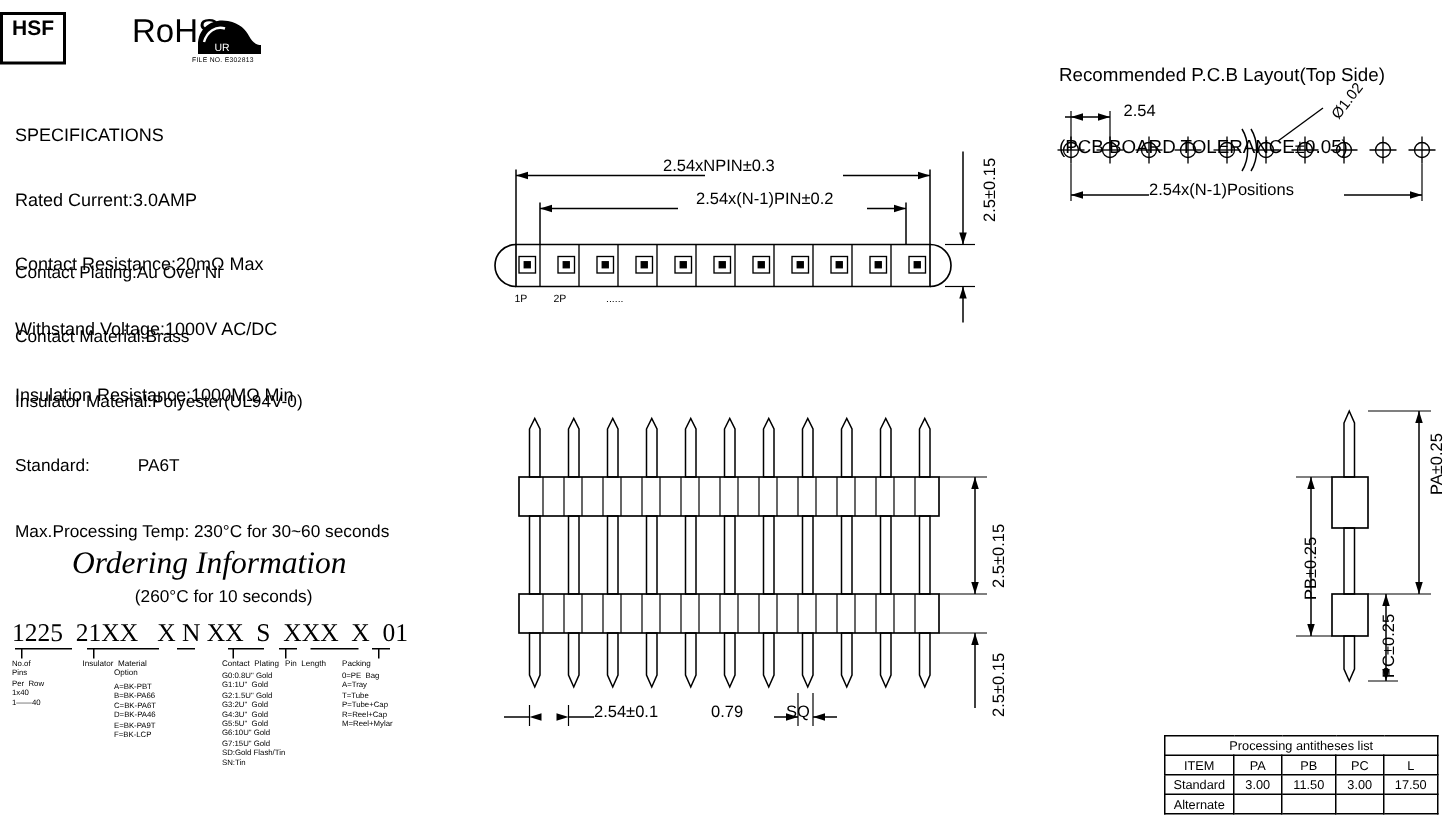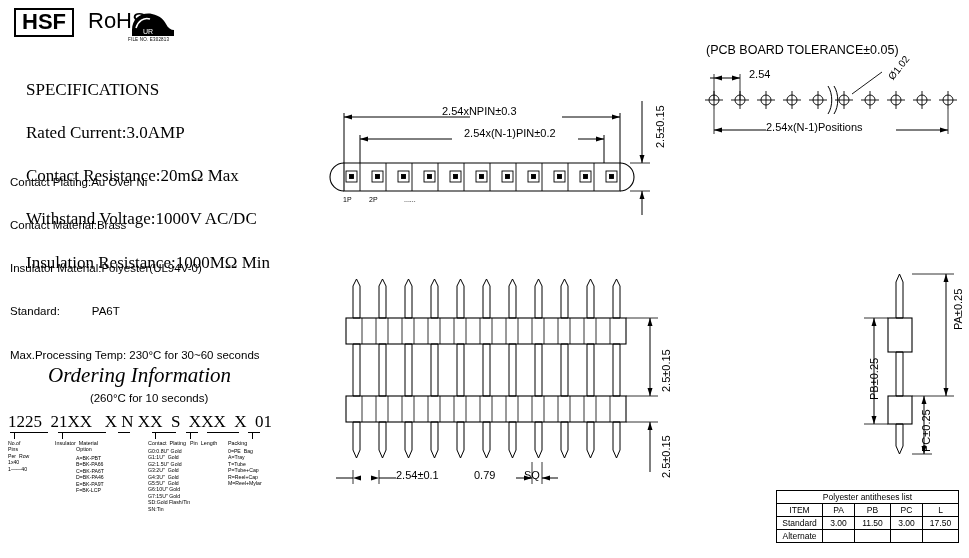--- a/index.html
+++ b/index.html
@@ -10,49 +10,48 @@
     background: #ffffff;
     font-family: "Liberation Sans", sans-serif;
     color: #000000;
     position: relative;
     overflow: hidden;
   }
   .abs { position: absolute; }
 
   
   #hsf-badge {
-    left: 14px; top: 8px;
+    left: 0; top: 8px;
     border: 2px solid #000;
-    padding: 1px 6px 2px 6px;
+    padding: 1px 6px 16px 6px;
     font-weight: bold;
-    font-size: 22px;
+    font-size: 14px;
     letter-spacing: 0px;
     font-family: "Liberation Sans", sans-serif;
     line-height: 1;
   }
   #rohs-text {
     left: 88px; top: 8px;
     font-size: 22px;
     font-family: "Liberation Sans", sans-serif;
   }
   #ul-mark { left: 130px; top: 10px; }
   #ul-file {
     left: 128px; top: 37px;
     font-size: 4.5px;
     letter-spacing: 0.2px;
   }
 
   
   #spec-block {
     left: 10px; top: 54px;
-    font-size: 17px;
+    font-size: 12px;
     line-height: 14.4px;
     white-space: pre;
-    font-family: Liberation Serif, serif;
-    margin-left: 16px;
+    font-family: Liberation Sans, sans-serif;
   }
   #mat-block {
     left: 10px; top: 146px;
     font-size: 11.5px;
     line-height: 14.4px;
     white-space: pre;
     font-family: "Liberation Sans", sans-serif;
   }
 
   
@@ -401,20 +400,21 @@
   </svg>
 </div>
 
 <div class="dim-txt" style="left:396px; top:469px;">2.54±0.1</div>
 <div class="dim-txt" style="left:474px; top:469px;">0.79</div>
 <div class="dim-txt" style="left:524px; top:469px;">SQ</div>
 <div class="dim-txt-v" style="left:660px; top:392px; transform: rotate(-90deg);">2.5±0.15</div>
 <div class="dim-txt-v" style="left:660px; top:478px; transform: rotate(-90deg);">2.5±0.15</div>
 
 <div class="abs" id="pcb-title">
+  <div>Recommended P.C.B Layout(Top Side)</div>
   <div>(PCB BOARD TOLERANCE±0.05)</div>
 </div>
 
 <div class="abs" style="left:700px; top:60px; width:266px; height:90px;">
   <svg width="266" height="90" viewBox="0 0 266 90">
 
     <line x1="10" y1="18" x2="40" y2="18" stroke="#000" stroke-width="1"></line>
     <polygon points="14,18 22,15.5 22,20.5" fill="#000"></polygon>
     <polygon points="40,18 32,15.5 32,20.5" fill="#000"></polygon>
     <line x1="14" y1="14" x2="14" y2="40" stroke="#000" stroke-width="0.8"></line>
@@ -501,21 +501,21 @@
     <polygon points="12,174 9.5,166 14.5,166" fill="#000"></polygon>
   </svg>
 </div>
 <div class="dim-txt-v" style="left:952px; top:330px; transform: rotate(-90deg);">PA±0.25</div>
 <div class="dim-txt-v" style="left:868px; top:400px; transform: rotate(-90deg);">PB±0.25</div>
 <div class="dim-txt-v" style="left:920px; top:452px; transform: rotate(-90deg);">PC±0.25</div>
 
 <table id="dim-table" class="abs">
   <tbody>
       <tr>
-    <td colspan="5" class="hdr">Polyester  antitheses  list</td>
+    <td colspan="5" class="hdr">Processing  antitheses  list</td>
   </tr>
   <tr>
     <th style="width:46px">ITEM</th>
     <th style="width:32px">PA</th>
     <th style="width:36px">PB</th>
     <th style="width:32px">PC</th>
     <th style="width:36px">L</th>
   </tr>
   <tr>
     <td>Standard</td>

